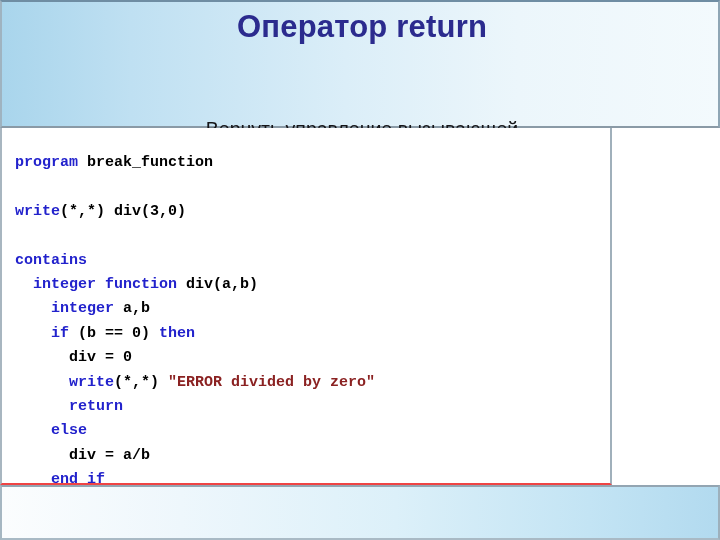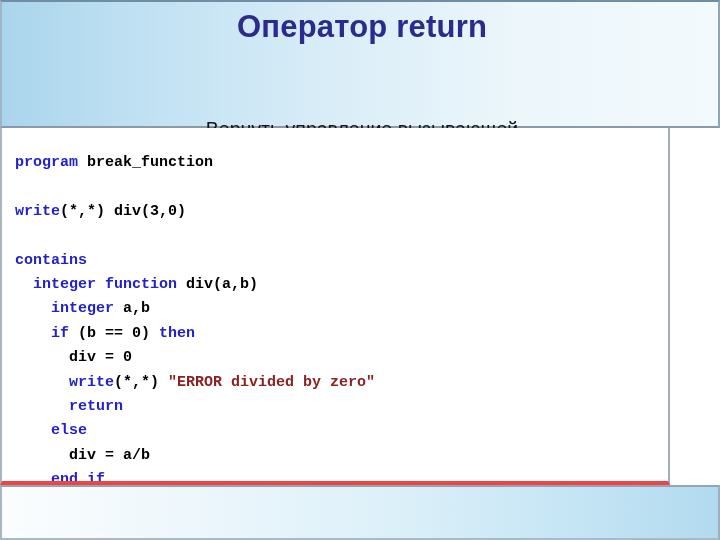--- a/index.html
+++ b/index.html
@@ -64,27 +64,27 @@
     line-height: 26px;
     white-space: pre;
   }
   #subtitle .sub-line { display: block; }
 
   
   #code-panel {
     position: absolute;
     left: 0px;
     top: 128px;
-    width: 670px;
+    width: 612px;
     height: 357px;
     box-sizing: border-box;
     background: #ffffff;
     border-left: 2px solid #a8b6c0;
     border-right: 2px solid #a0b0bb;
-    border-bottom: 4px solid #ef4444;
+    border-bottom: 2px solid #ef4444;
     overflow: hidden;
   }
 
   #code-block {
     position: absolute;
     left: 13px;
     top: 8px;
     font-family: "Liberation Mono", "DejaVu Sans Mono", monospace;
     font-size: 15px;
     font-weight: bold;

